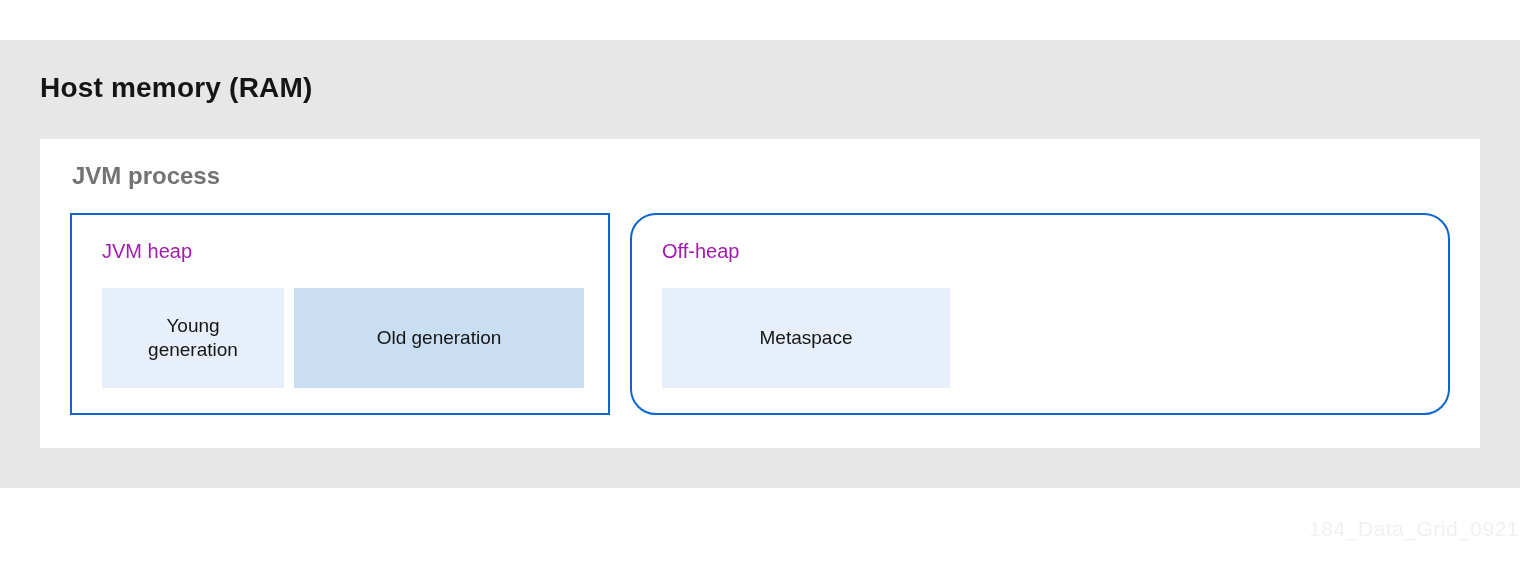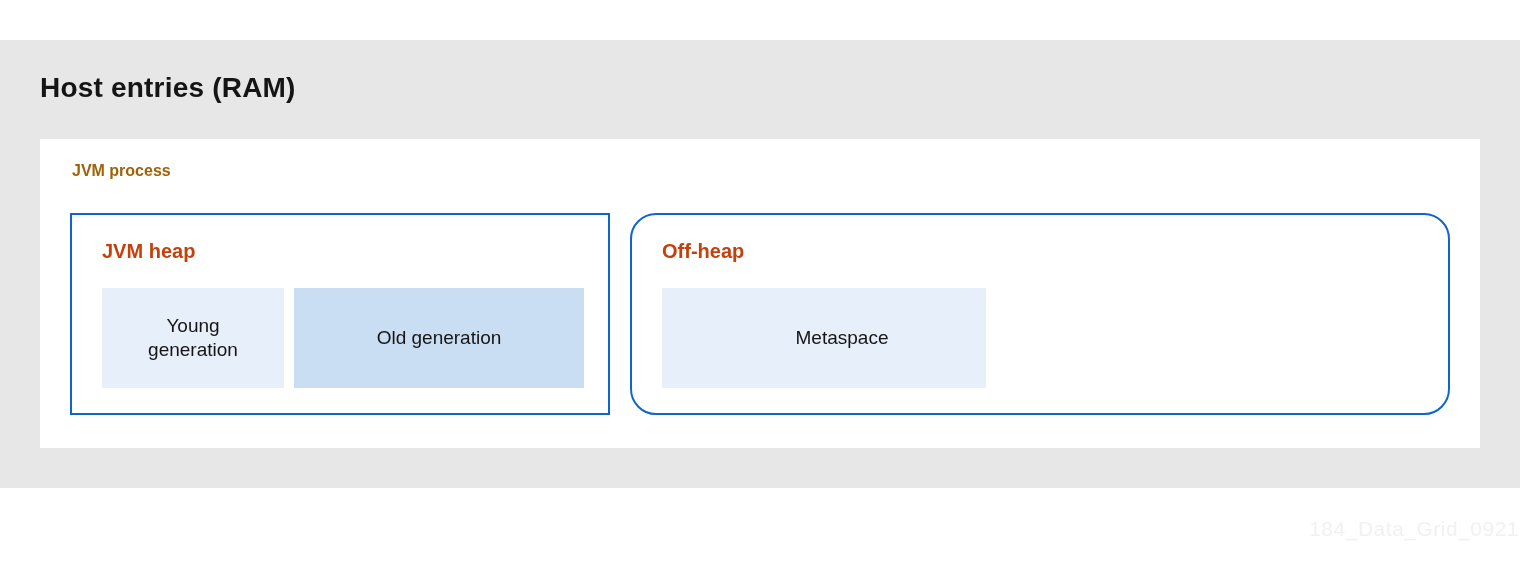--- a/index.html
+++ b/index.html
@@ -38,23 +38,23 @@
     left: 40px;
     top: 139px;
     width: 1440px;
     height: 309px;
     background: #ffffff;
   }
   .process-title {
     position: absolute;
     left: 32px;
     top: 23px;
-    font-size: 16px;
+    font-size: 24px;
     font-weight: 700;
-    color: #a16207;
+    color: #737373;
   }
   .mem-box {
     position: absolute;
     top: 74px;
     height: 202px;
     box-sizing: border-box;
     border: 2px solid #0e65cc;
     background: #ffffff;
   }
   .mem-box.heap {
@@ -64,22 +64,22 @@
   .mem-box.offheap {
     left: 590px;
     width: 820px;
     border-radius: 26px;
   }
   .box-title {
     position: absolute;
     left: 30px;
     top: 25px;
     font-size: 20px;
-    font-weight: 700;
-    color: #c2410c;
+    font-weight: 400;
+    color: #a21caf;
   }
   .cells {
     position: absolute;
     left: 30px;
     top: 73px;
     height: 100px;
     display: flex;
     gap: 10px;
   }
   .cell {
@@ -90,41 +90,41 @@
     text-align: center;
     font-size: 19px;
     line-height: 24px;
     color: #151515;
   }
   .cell.light  { background: #e7effa; }
   .cell.medium { background: #cadef3; }
   .cell.young  { width: 182px; }
   .cell.young span { max-width: 130px; }
   .cell.old    { width: 290px; }
-  .cell.meta   { width: 288px; padding-left: 36px; }
+  .cell.meta   { width: 288px; }
   .cell.cache  { width: 510px; }
   .watermark {
     position: absolute;
     right: 1px;
     bottom: 27px;
     font-size: 21px;
     font-weight: 400;
     letter-spacing: 0.5px;
     color: #f1f1f2;
     white-space: nowrap;
   }
 </style>
 </head>
 <body>
 
 <div class="page">
 
   <div class="host-band"></div>
 
-  <div class="host-title">Host entries (RAM)</div>
+  <div class="host-title">Host memory (RAM)</div>
 
   <div class="jvm-process">
 
     <div class="process-title">JVM process</div>
 
     <div class="mem-box heap">
       <div class="box-title">JVM heap</div>
       <div class="cells">
         <div class="cell light young">
           <span>Young generation</span>

